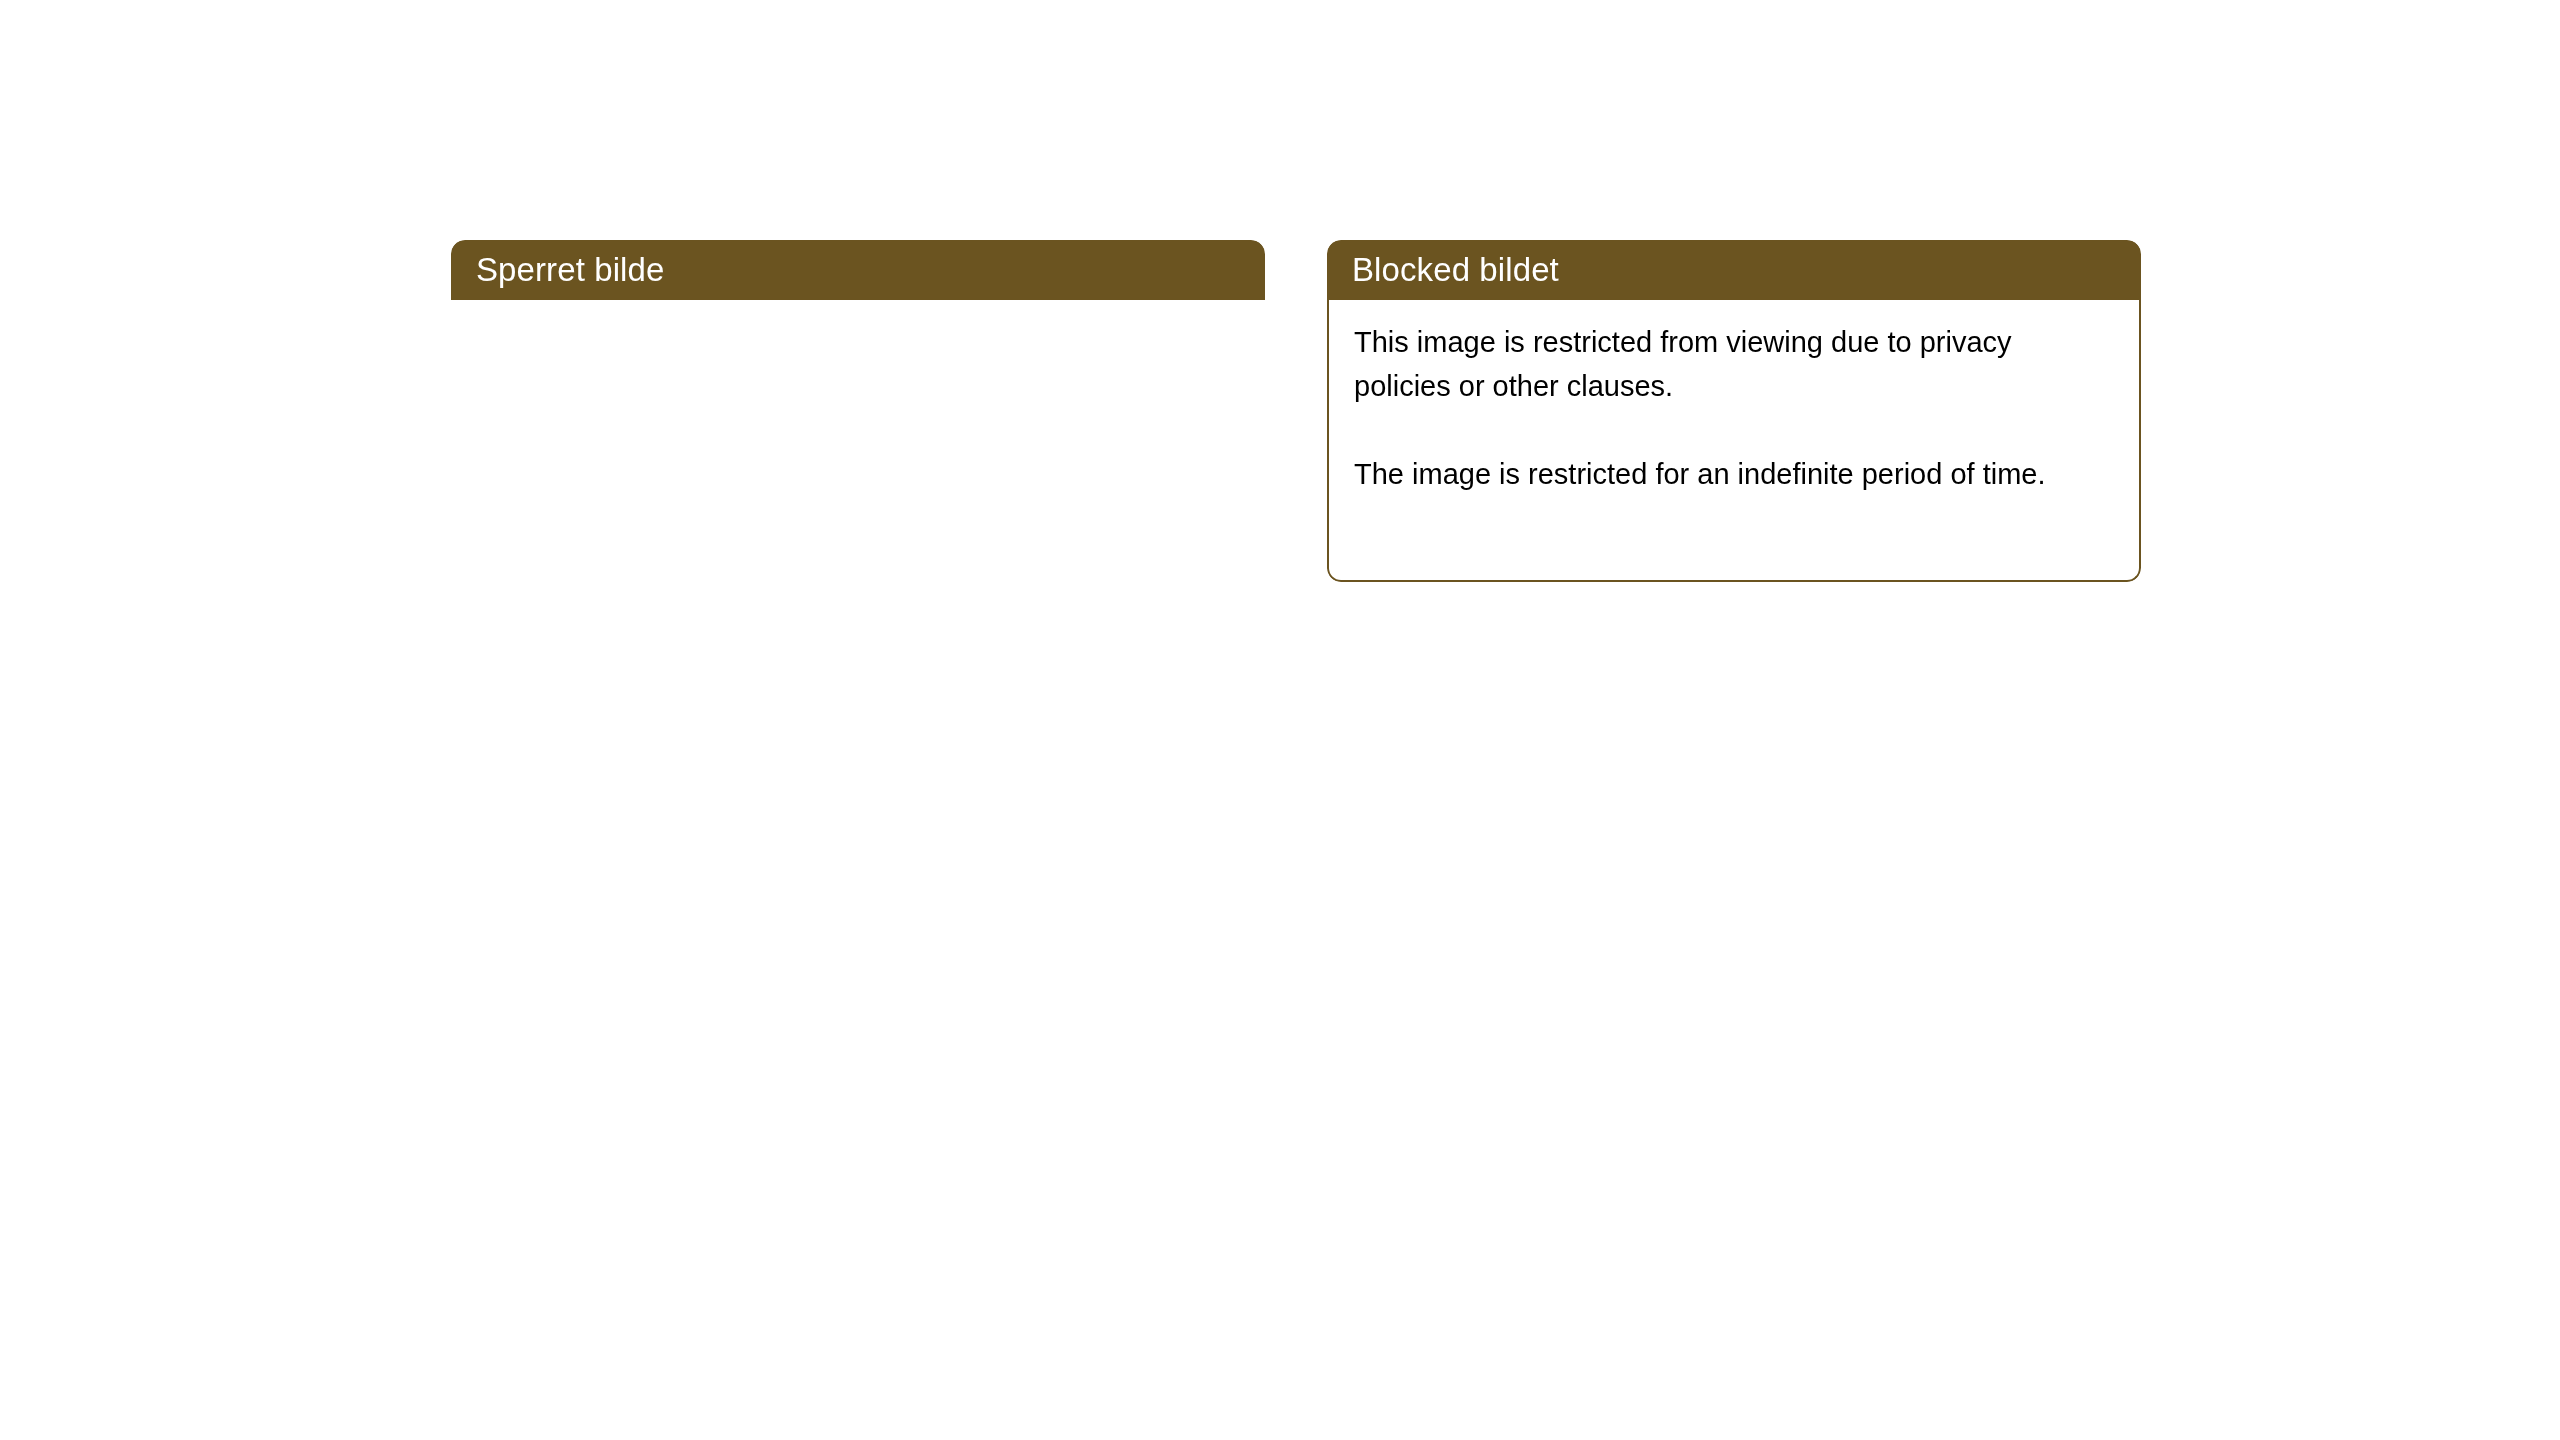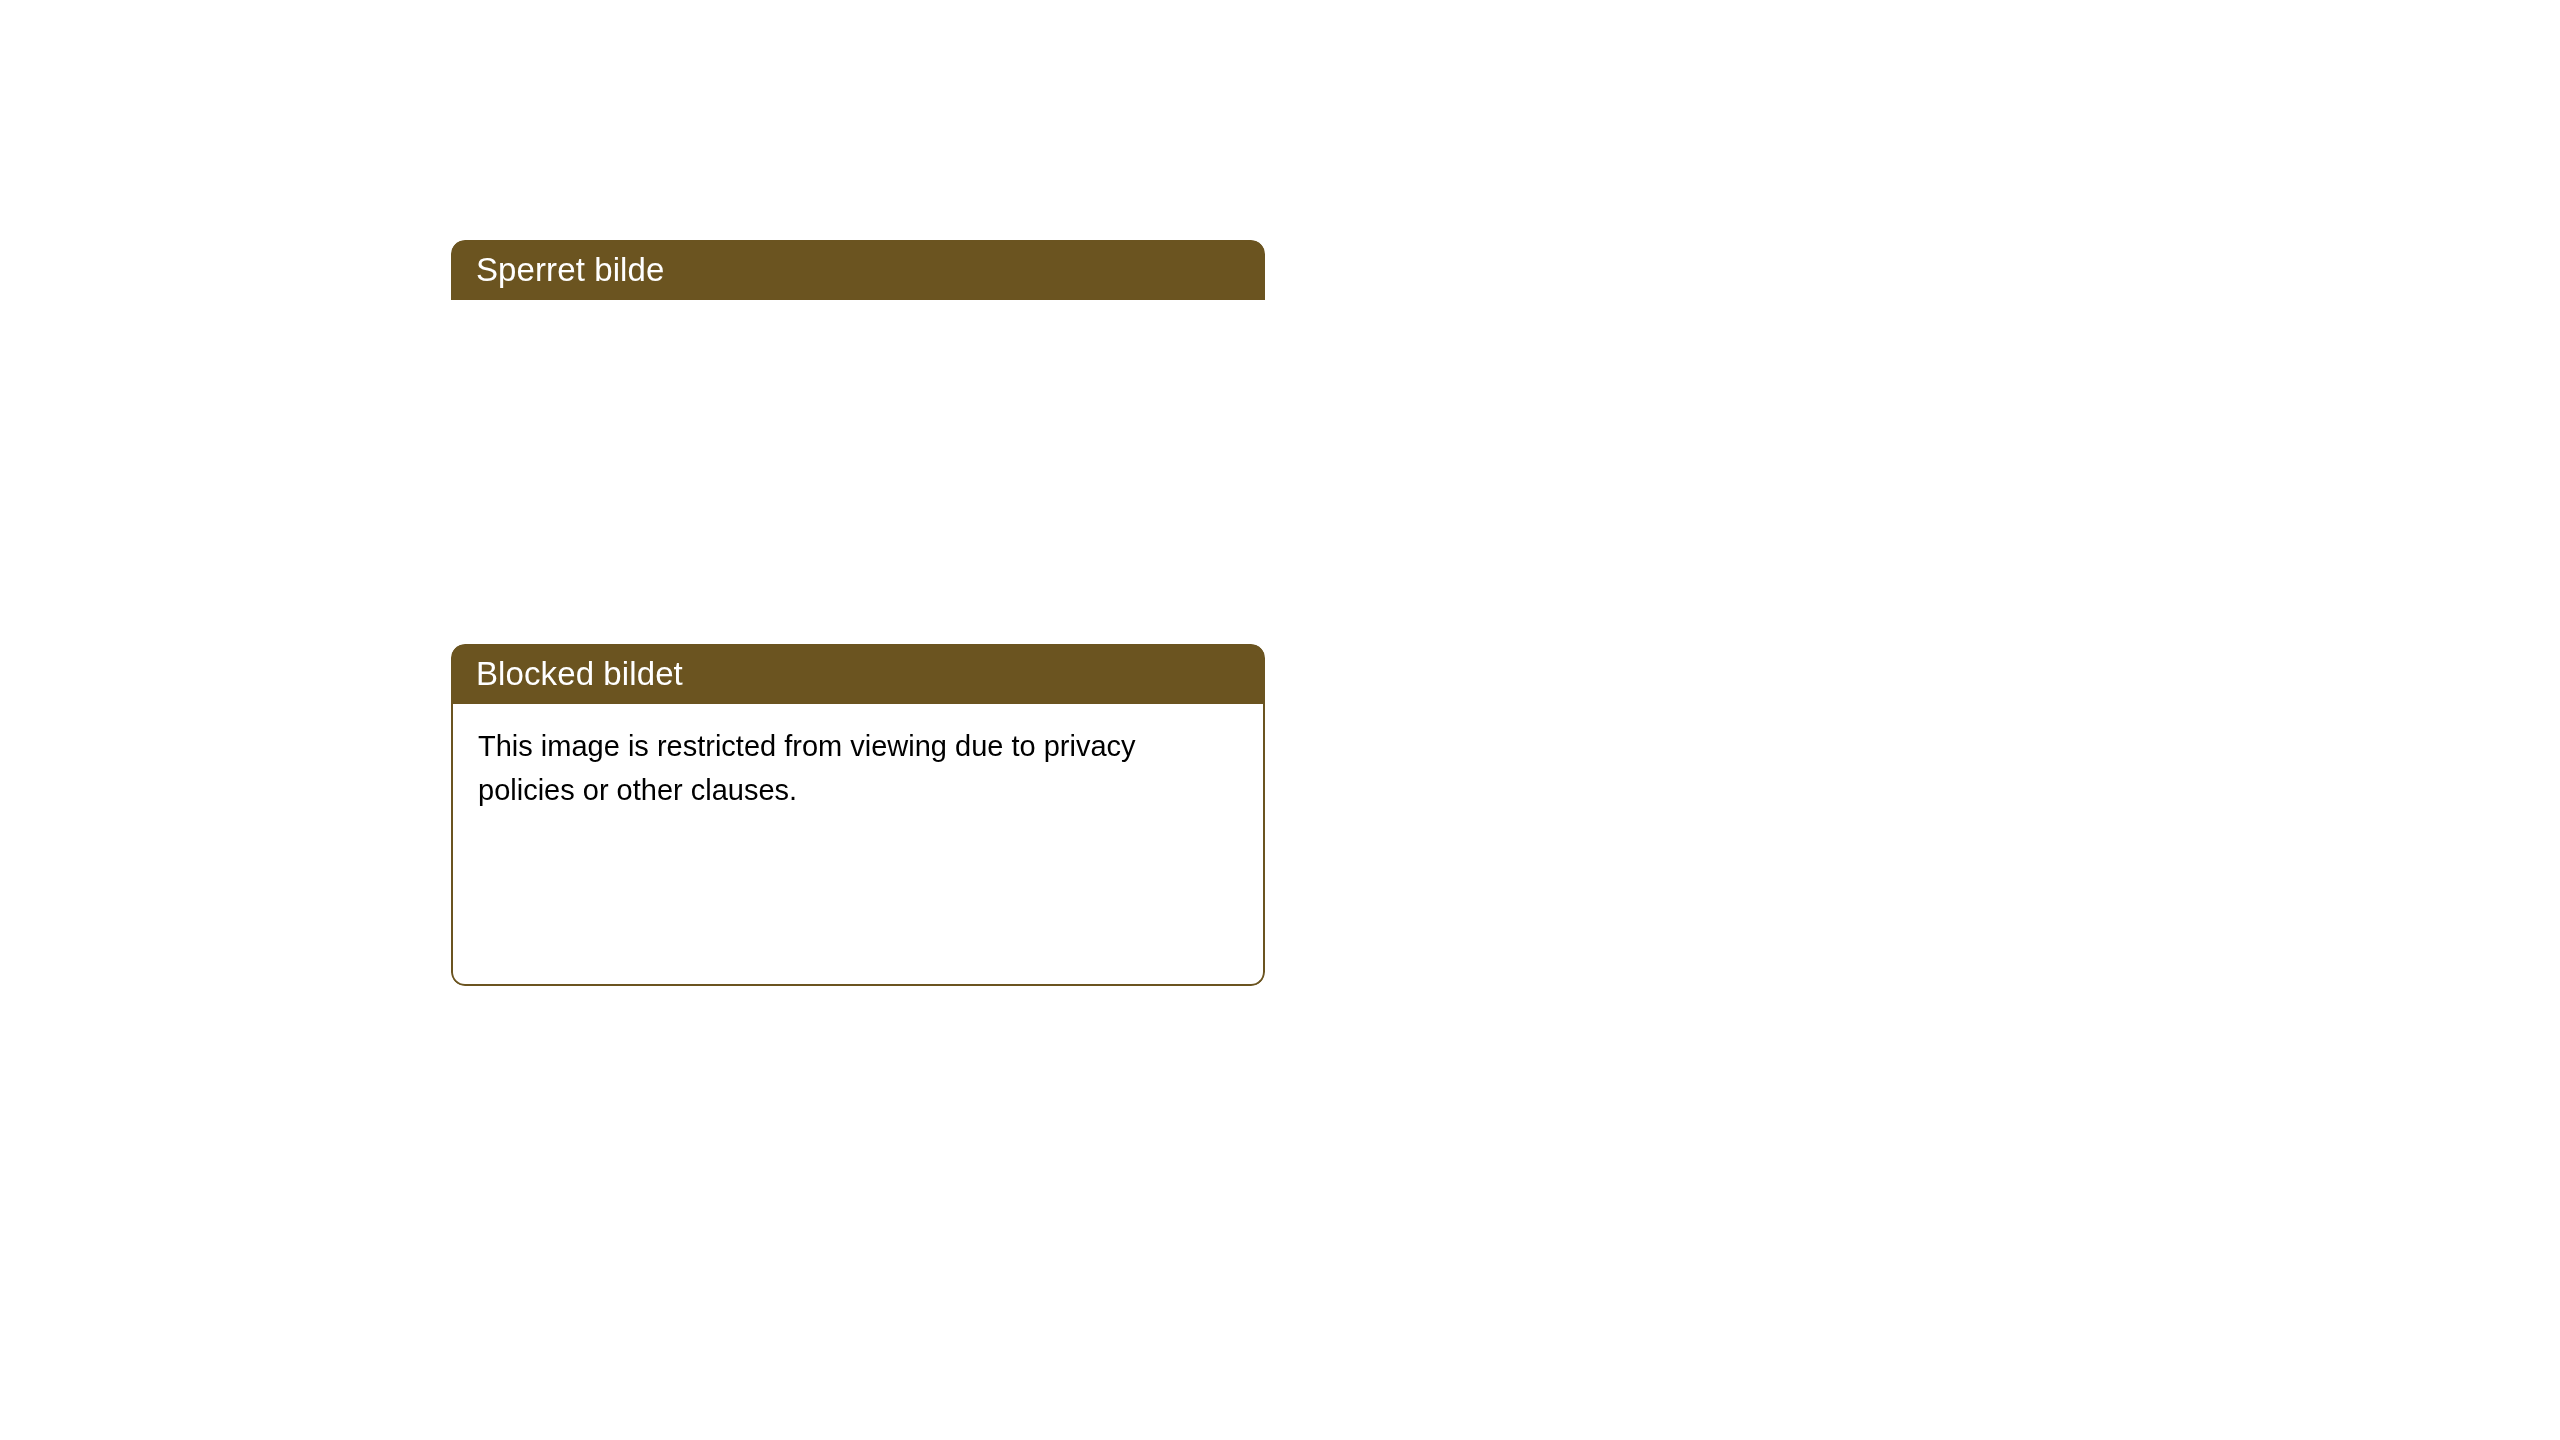--- a/index.html
+++ b/index.html
@@ -14,21 +14,21 @@
     font-family: "Liberation Sans", "DejaVu Sans", sans-serif;
     overflow: hidden;
     position: relative;
   }
 
   #notice-area {
     position: absolute;
     left: 451px;
     top: 240px;
     display: flex;
-    flex-direction: column;
+    flex-direction: row;
     align-items: flex-end;
     gap: 62px;
   }
 
   .notice-panel {
     width: 814px;
     height: 342px;
     box-sizing: border-box;
     display: flex;
     flex-direction: column;
@@ -93,16 +93,17 @@
       <h1 class="notice-title">Sperret bilde</h1>
     </div>
   </section>
 
   <section class="notice-panel">
     <div class="notice-header">
       <h1 class="notice-title">Blocked bildet</h1>
     </div>
     <div class="notice-body">
       <p class="notice-paragraph">This image is restricted from viewing due to privacy policies or other clauses.</p>
+      <p class="notice-paragraph">The image is restricted for an indefinite period of time.</p>
     </div>
   </section>
 
 </div>
 
 </body></html>

